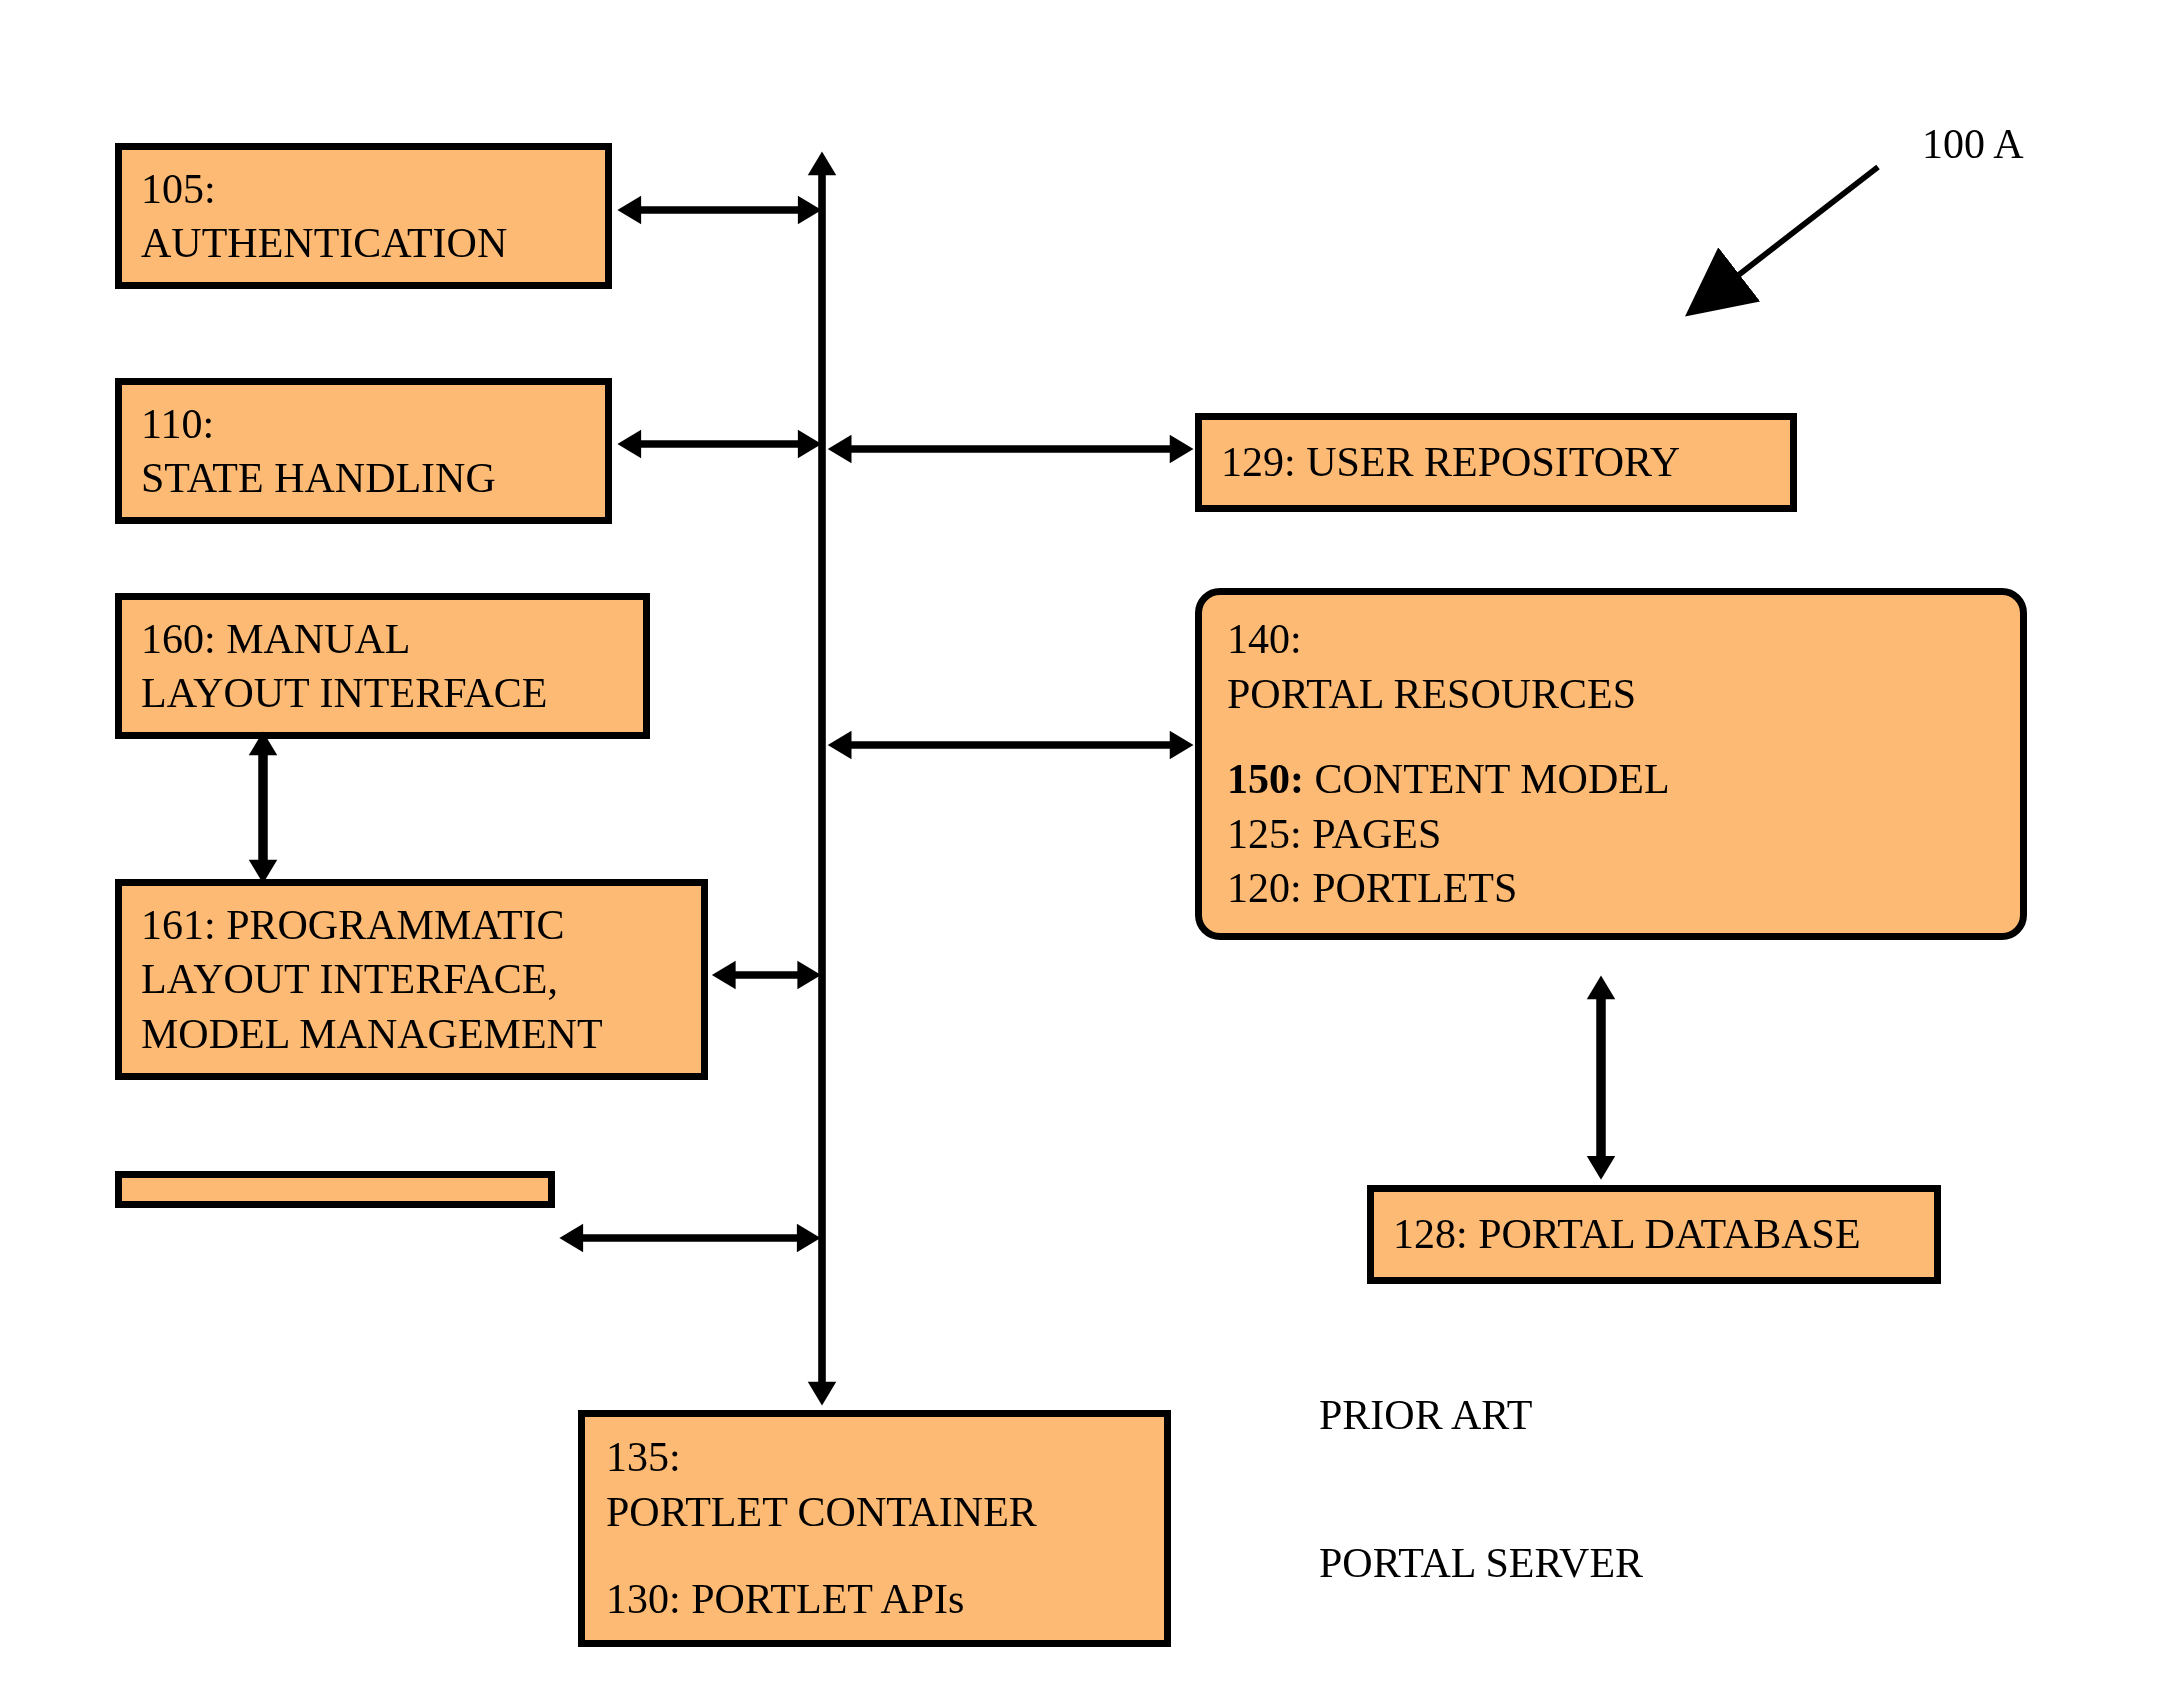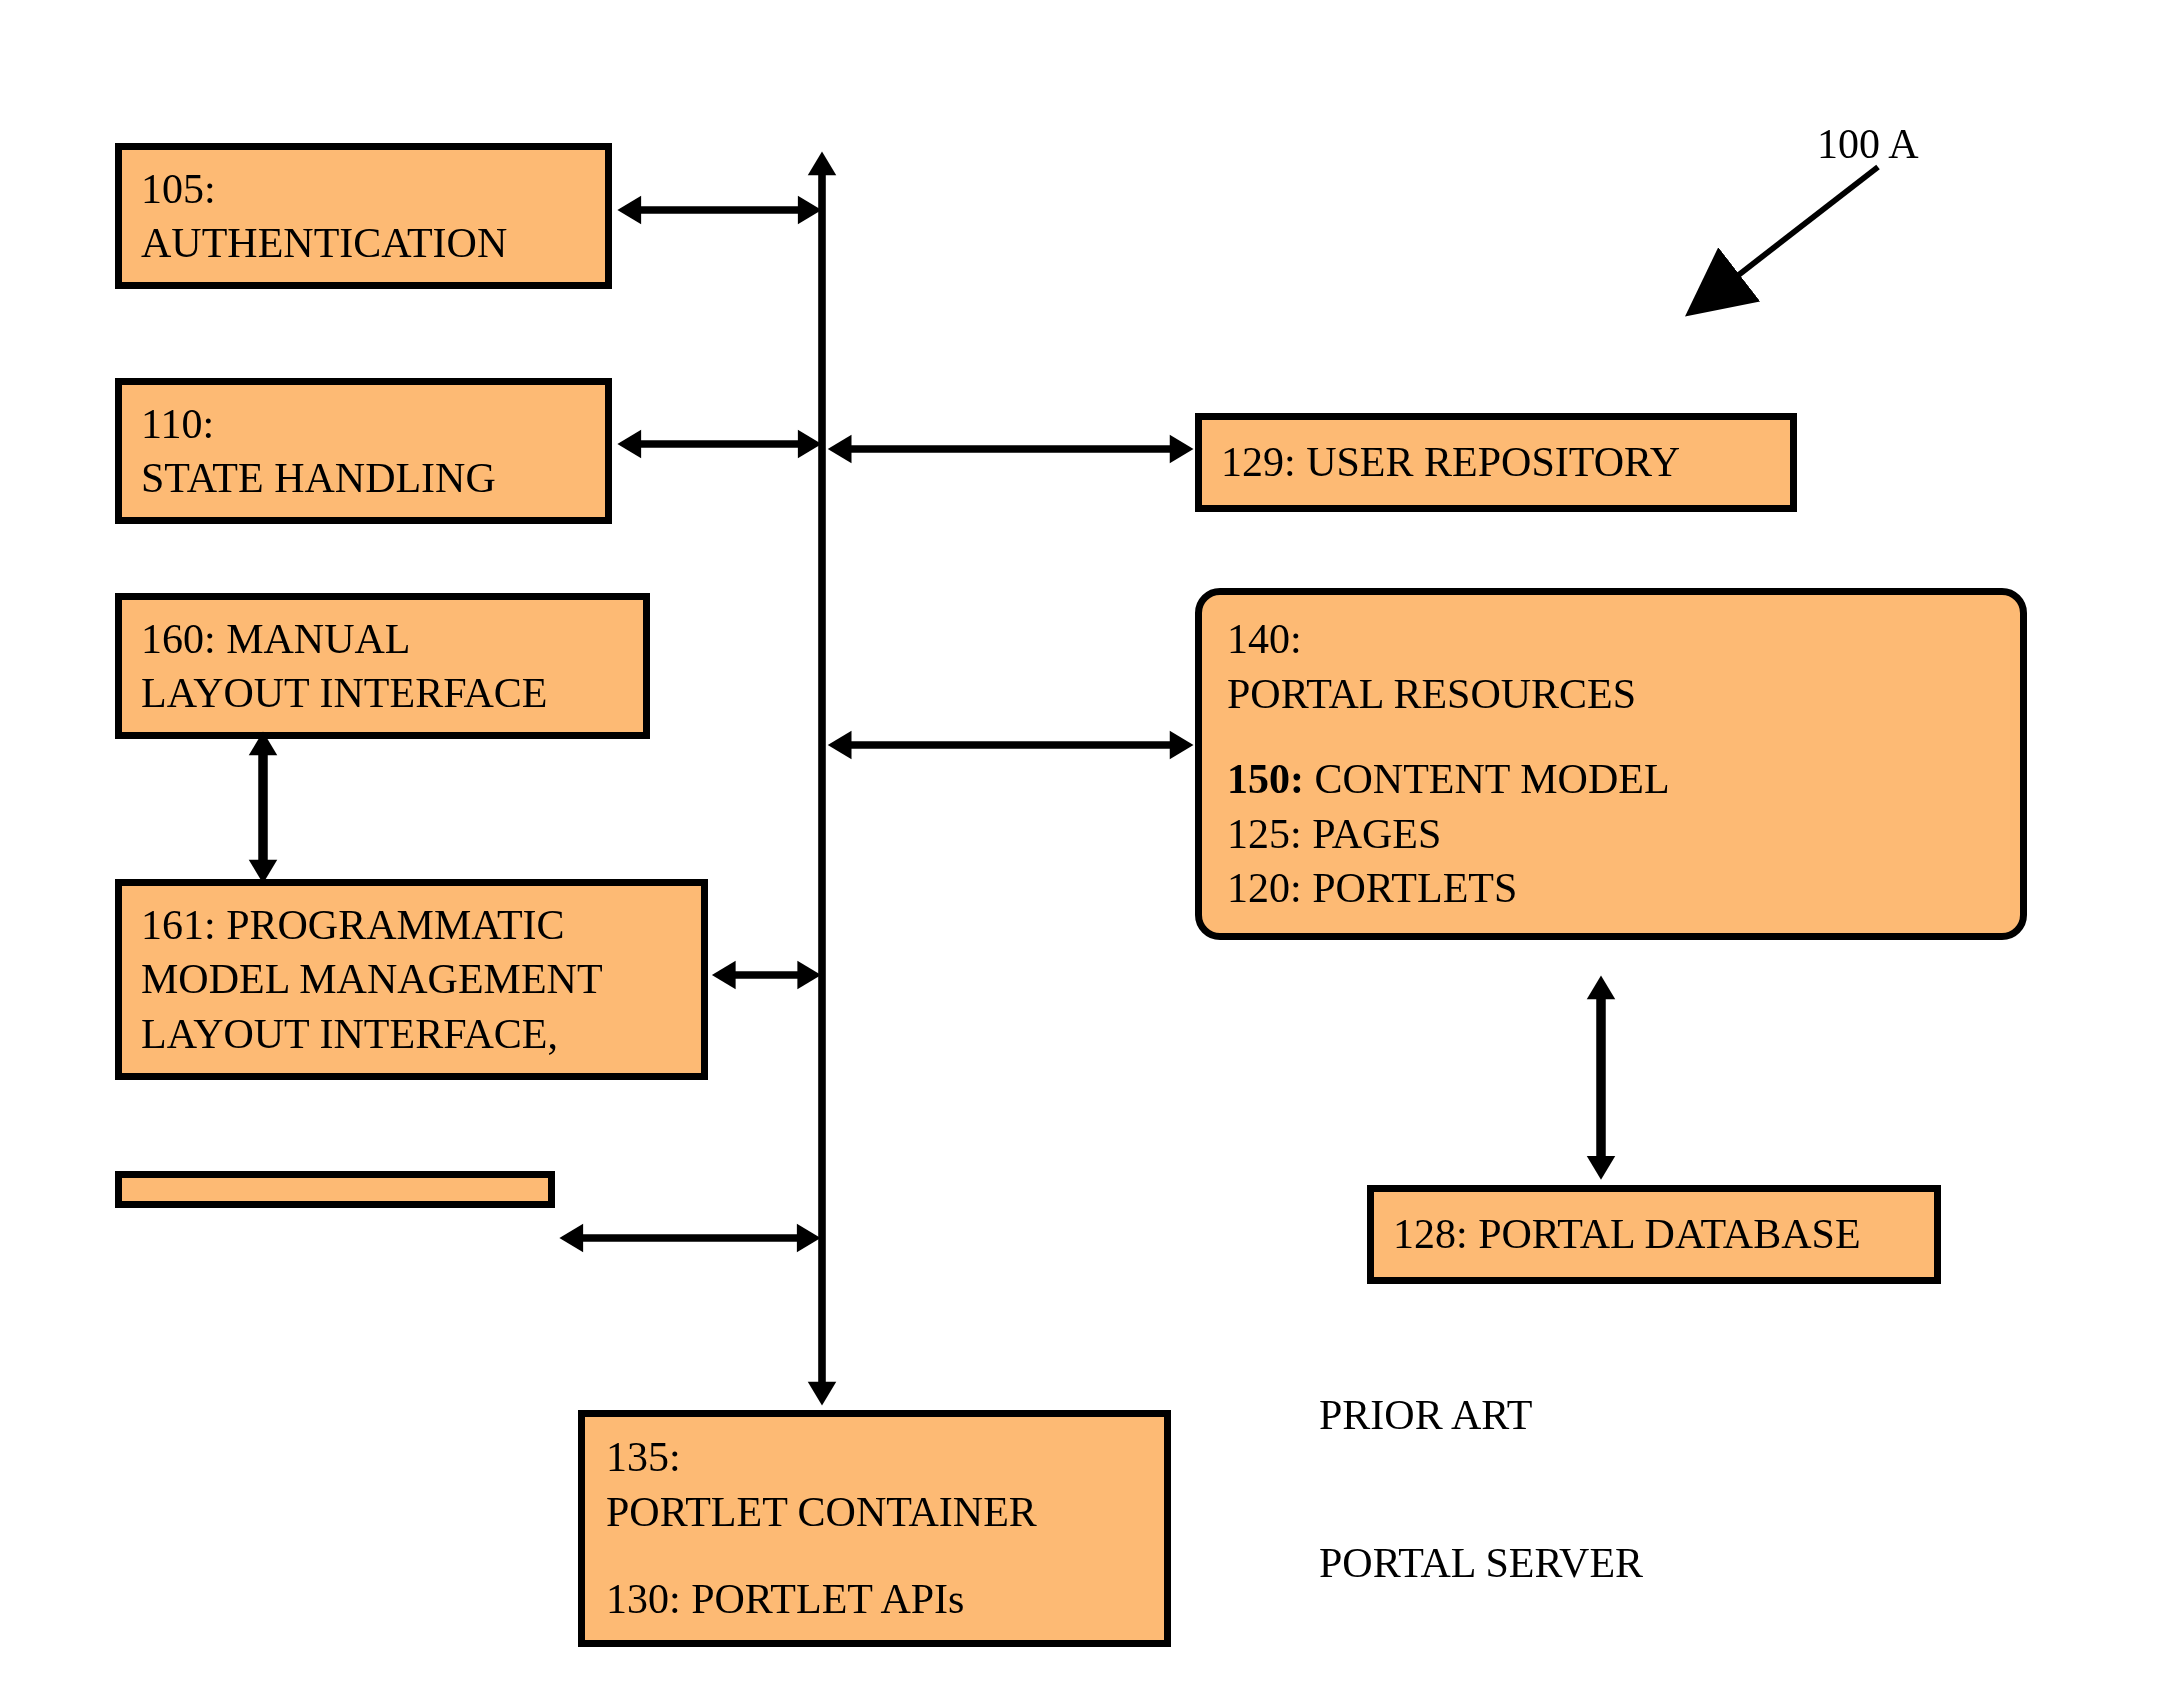--- a/index.html
+++ b/index.html
@@ -26,21 +26,21 @@
     }
     .bold { font-weight: bold; }
     svg.connector {
       position: absolute;
       overflow: visible;
     }
   </style>
 </head>
 <body>
 
-<div class="label-text" style="left:1817px; top:115px;text-align:center;">100 A</div>
+<div class="label-text" style="left:1922px; top:115px;text-align:center;">100 A</div>
 
 <svg class="connector" style="left:1711px; top:167px; width:191px; height:143px;" viewBox="0 0 200 150" width="191" height="143">
   <defs>
     <marker id="arrowhead-solid" markerWidth="12" markerHeight="12" refX="2" refY="6" orient="auto">
       <path d="M0,0 L12,6 L0,12 Z" fill="black"></path>
     </marker>
   </defs>
   <line x1="175" y1="0" x2="20" y2="120" stroke="black" stroke-width="6" marker-end="url(#arrowhead-solid)"></line>
 </svg>
 
@@ -96,22 +96,22 @@
 </div>
 
 <svg class="connector" style="left:244px; top:726px; width:38px; height:163px;" viewBox="0 0 40 170" width="38" height="163">
   <line x1="20" y1="25" x2="20" y2="145" stroke="black" stroke-width="10"></line>
   <path d="M5,30 L20,5 L35,30 Z" fill="black"></path>
   <path d="M5,140 L20,165 L35,140 Z" fill="black"></path>
 </svg>
 
 <div class="box" style="left:115px; top:879px; width:593px;">
   <span class="box-line">161:  PROGRAMMATIC</span>
+  <span class="box-line">LAYOUT INTERFACE,</span>
   <span class="box-line">MODEL MANAGEMENT</span>
-  <span class="box-line">LAYOUT INTERFACE,</span>
 </div>
 
 <svg class="connector" style="left:707px; top:956px; width:119px; height:38px;" viewBox="0 0 125 40" width="119" height="38">
   <line x1="25" y1="20" x2="100" y2="20" stroke="black" stroke-width="8"></line>
   <path d="M30,5 L5,20 L30,35 Z" fill="black"></path>
   <path d="M95,5 L120,20 L95,35 Z" fill="black"></path>
 </svg>
 
 <div class="box" style="left:1195px; top:588px; width:832px; padding:17px 25px;border-radius:25px;">
   <span class="box-line">140:</span>

